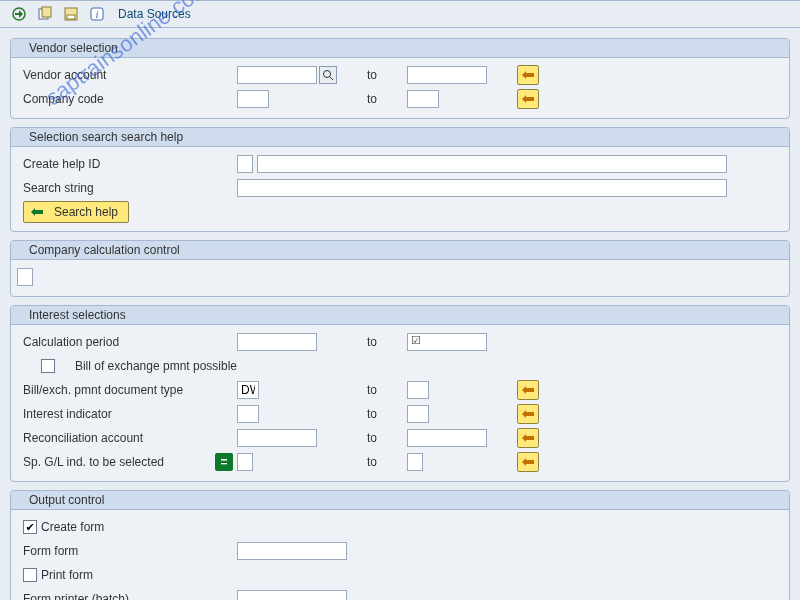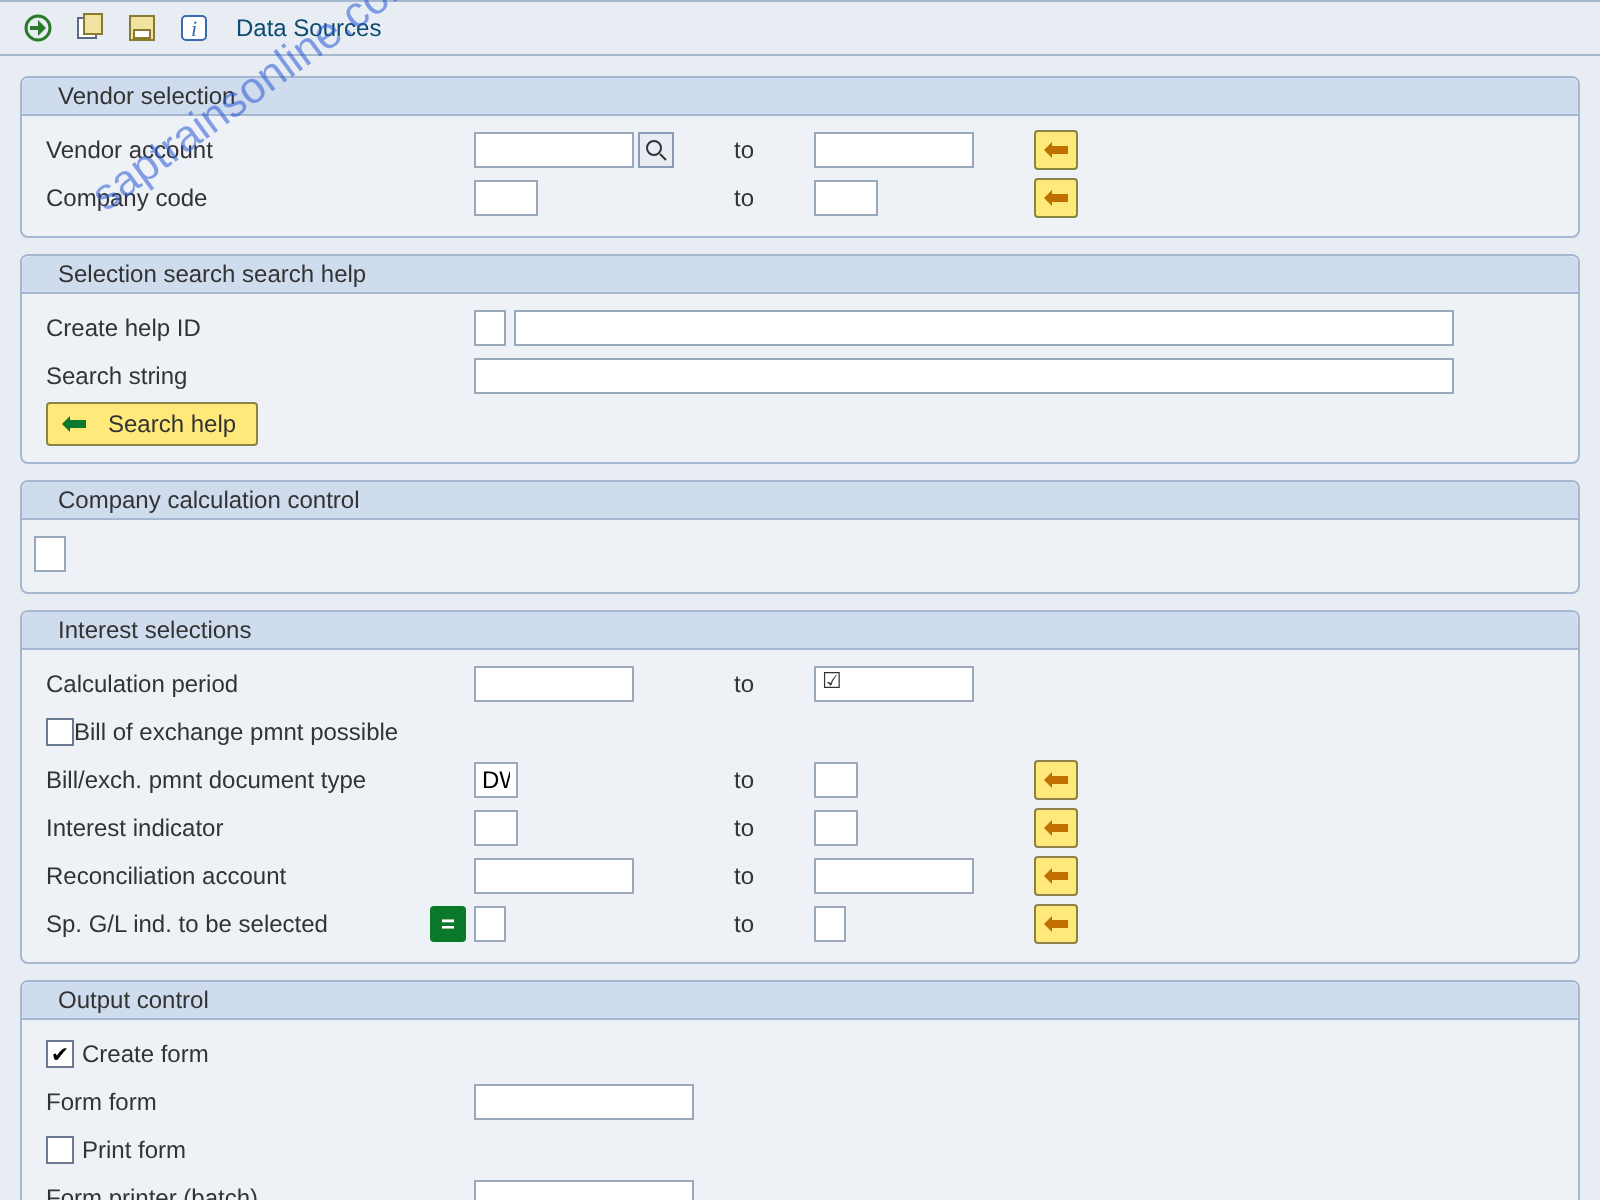--- a/index.html
+++ b/index.html
@@ -259,21 +259,21 @@
           </div>
         <div class="col-to-lbl">to</div>
         <div class="col-to">
           <span style="position:relative;display:inline-block;">
             <input class="txt w80" style="">
             <span style="position:absolute;left:4px;top:1px;font-size:11px;pointer-events:none;">☑</span>
           </span>
         </div>
       </div>
       <div class="row">
-        <div class="lbl" style="display:flex;align-items:center;gap:0;">
+        <div class="lbl" style="display:flex;align-items:center;gap:20px;justify-content:flex-end;">
           <span class="checkbox"></span>
           <span>Bill of exchange pmnt possible</span>
         </div>
       </div>
       <div class="row">
         <div class="lbl">Bill/exch. pmnt document type</div>
         <div class="col-from">
             <input class="txt w22" value="DW" style="">
           </div>
         <div class="col-to-lbl">to</div>

